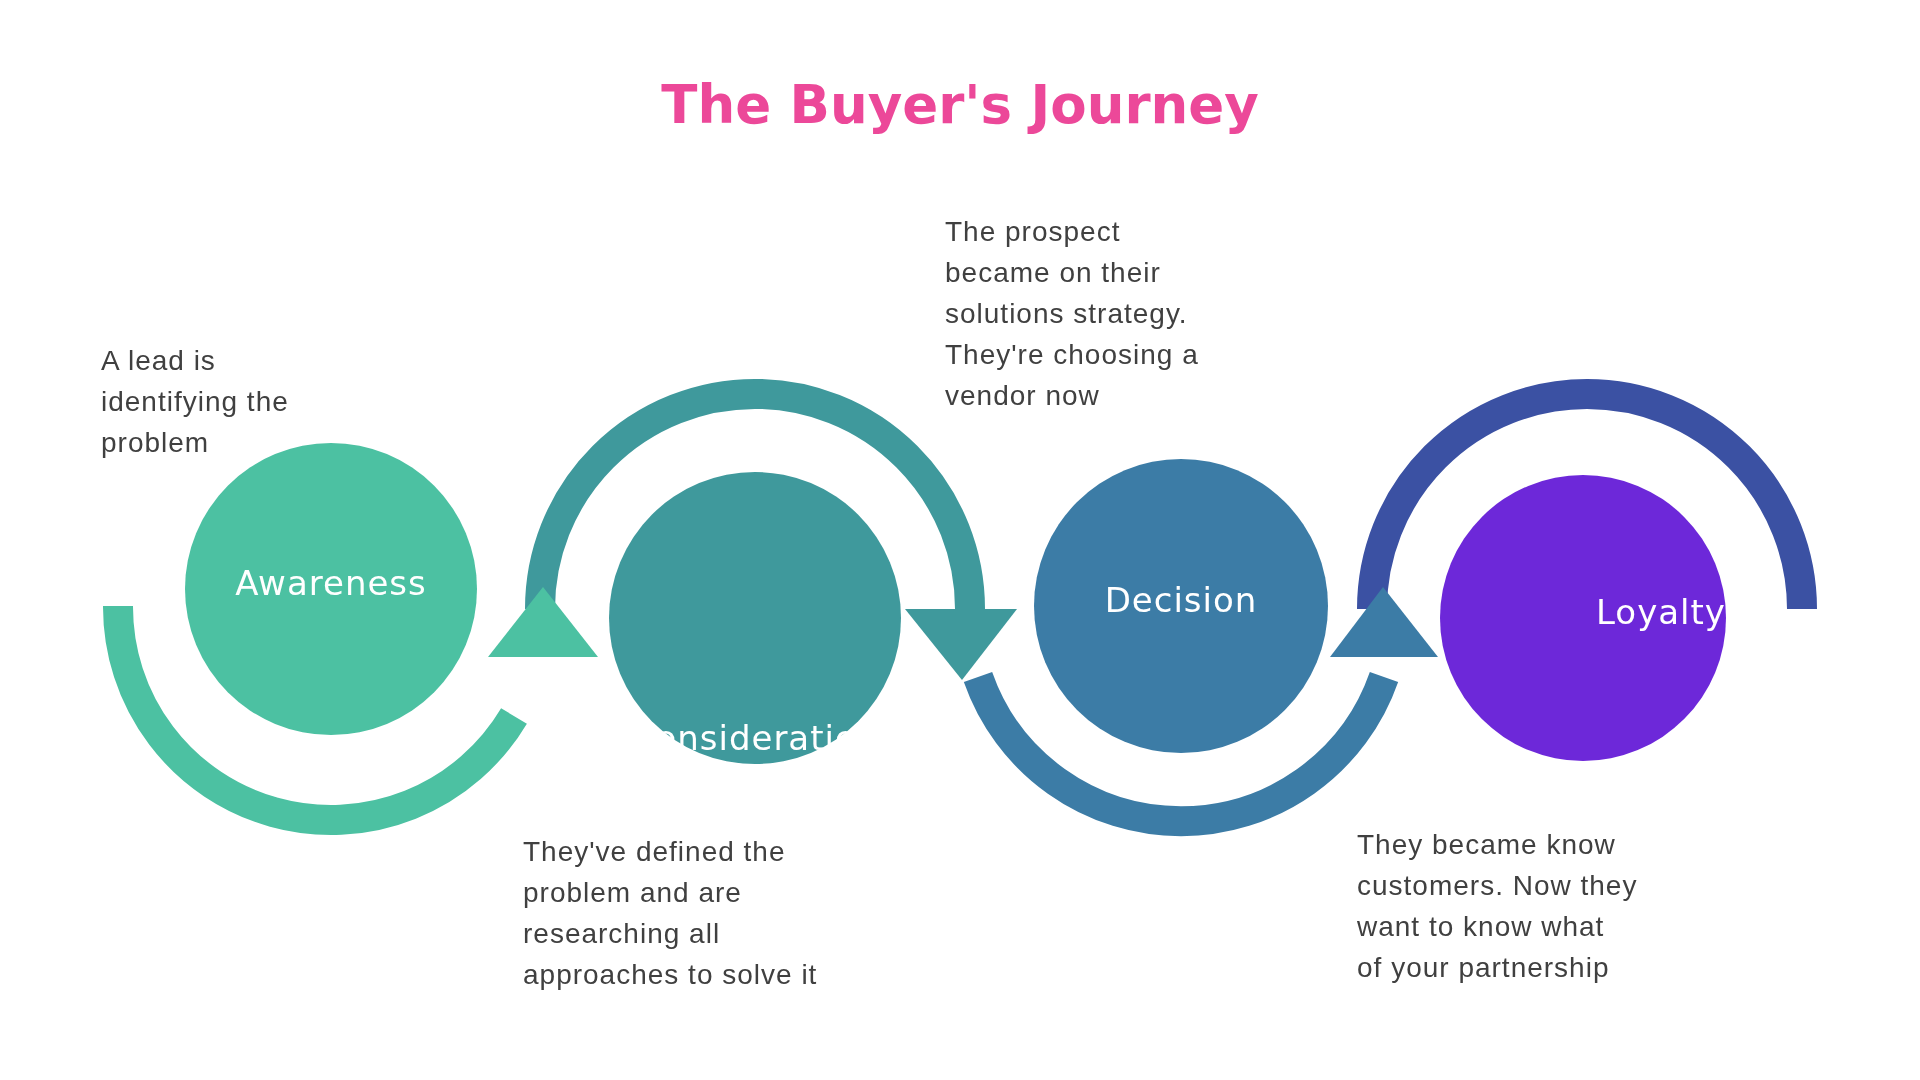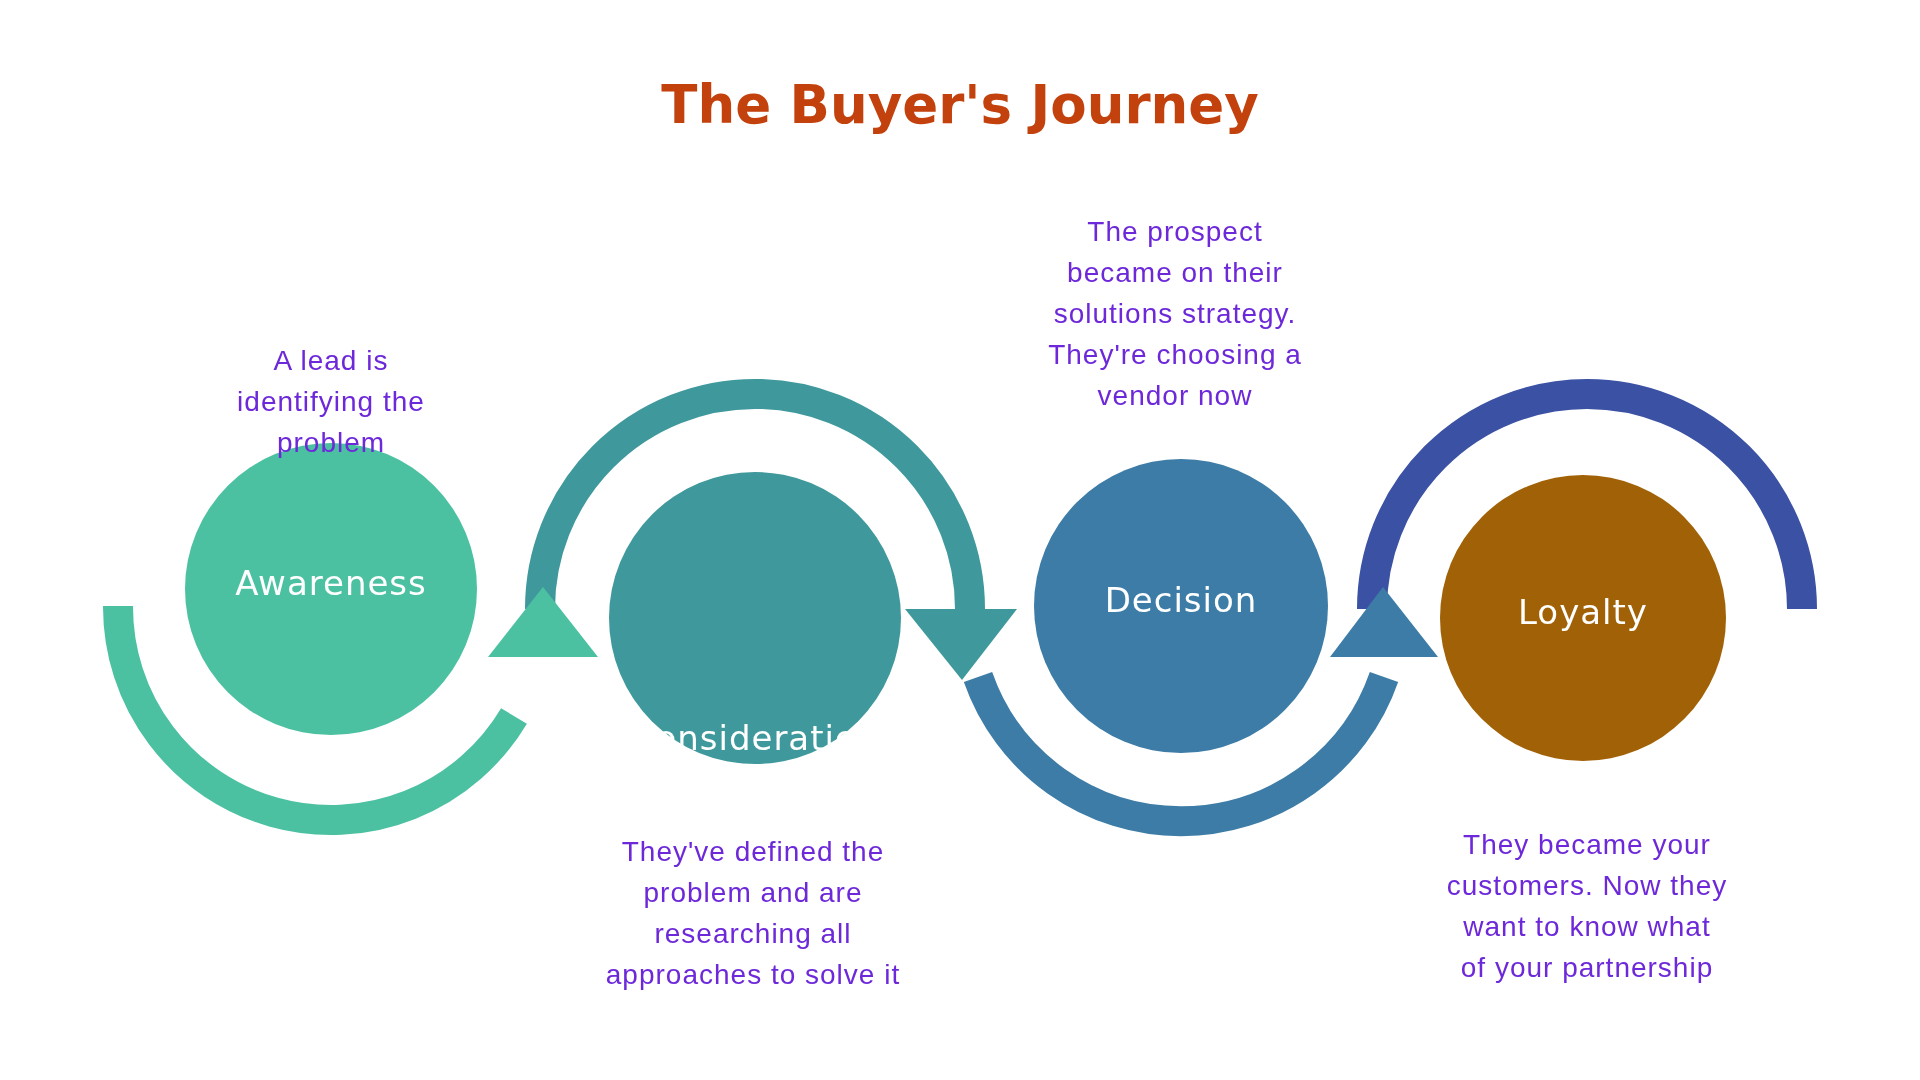--- a/index.html
+++ b/index.html
@@ -3,39 +3,39 @@
 <meta charset="utf-8">
 <style>
   html,body{margin:0;padding:0;background:#ffffff;}
   .canvas{
     position:relative;width:1920px;height:1080px;background:#ffffff;
     overflow:hidden;font-family:"Liberation Sans",sans-serif;
   }
   .title{
     position:absolute;left:0;right:0;top:74px;margin:0;
     text-align:center;font-family:"DejaVu Sans",sans-serif;
-    font-size:53px;font-weight:bold;color:#c2410c;letter-spacing:0px;
+    font-size:53px;font-weight:bold;color:#ec4899;letter-spacing:0px;
   }
   .arcs{position:absolute;left:0;top:0;width:1920px;height:1080px;}
   .arcs path{fill:none;stroke-width:30;stroke-linecap:butt;}
   .circle{
     position:absolute;border-radius:50%;
     display:flex;align-items:center;justify-content:center;
   }
   .circle .label{
     font-family:"DejaVu Sans",sans-serif;color:#ffffff;
     font-size:34px;letter-spacing:1px;transform:translateY(-6px);
     white-space:nowrap;
   }
   #circle-awareness{left:185px;top:443px;width:292px;height:292px;}
   #circle-consideration{left:609px;top:472px;width:292px;height:292px;align-items:flex-end;}
   #circle-decision{left:1034px;top:459px;width:294px;height:294px;}
   #circle-loyalty{left:1440px;top:475px;width:286px;height:286px;}
   .desc{
-    position:absolute;width:460px;text-align:center;color:#6d28d9;
+    position:absolute;width:460px;text-align:left;color:#404040;
     font-size:28px;line-height:41px;letter-spacing:1px;font-weight:400;
   }
   #desc-awareness{left:101px;top:292px;margin-top:48px;}
   #desc-decision{left:945px;top:211px;}
   #desc-consideration{left:523px;top:831px;}
   #desc-loyalty{left:1357px;top:824px;}
 </style>
 </head>
 <body>
 
@@ -57,21 +57,21 @@
 
   <div class="circle" id="circle-awareness" style="background: rgb(76, 193, 162);">
     <span class="label">Awareness</span>
   </div>
   <div class="circle" id="circle-consideration" style="background: rgb(63, 153, 156);">
     <span class="label">Consideration</span>
   </div>
   <div class="circle" id="circle-decision" style="background: rgb(60, 124, 166);">
     <span class="label">Decision</span>
   </div>
-  <div class="circle" id="circle-loyalty" style="background: #a16207;">
+  <div class="circle" id="circle-loyalty" style="background: #6d28d9; justify-content: flex-end;">
     <span class="label">Loyalty</span>
   </div>
 
   <div class="desc" id="desc-awareness">
     <div>A lead is</div>
     <div>identifying the</div>
     <div>problem</div>
   </div>
 
   <div class="desc" id="desc-decision">
@@ -83,19 +83,19 @@
   </div>
 
   <div class="desc" id="desc-consideration">
     <div>They've defined the</div>
     <div>problem and are</div>
     <div>researching all</div>
     <div>approaches to solve it</div>
   </div>
 
   <div class="desc" id="desc-loyalty">
-    <div>They became your</div>
+    <div>They became know</div>
     <div>customers. Now they</div>
     <div>want to know what</div>
     <div>of your partnership</div>
   </div>
 
 </div>
 
 </body></html>

